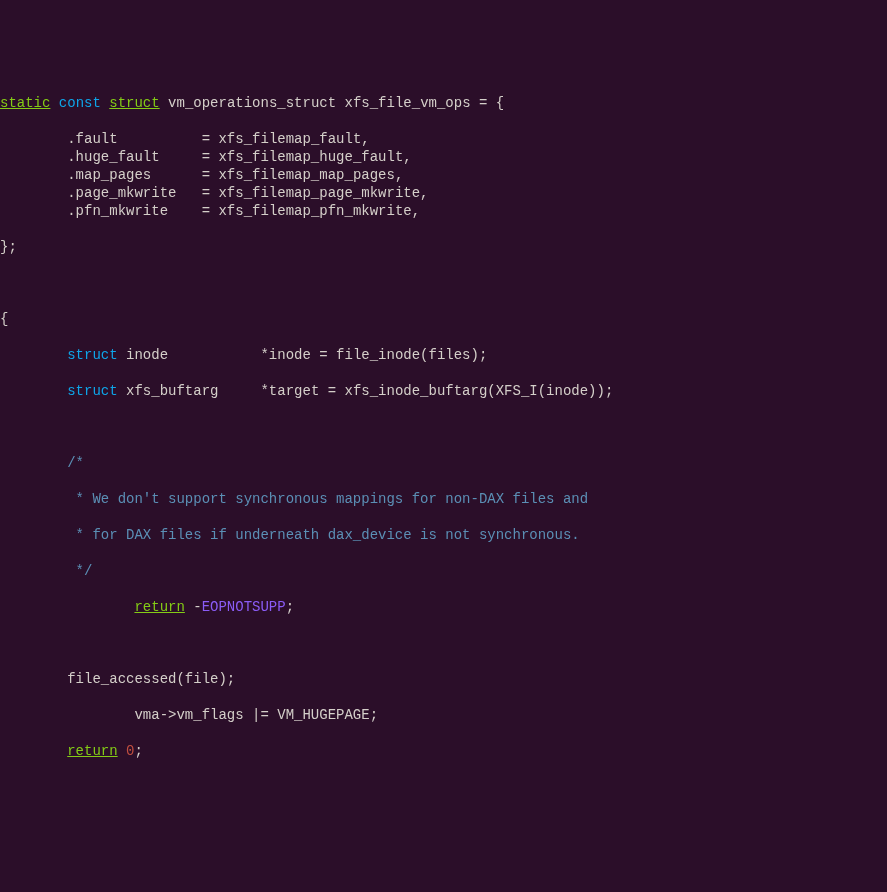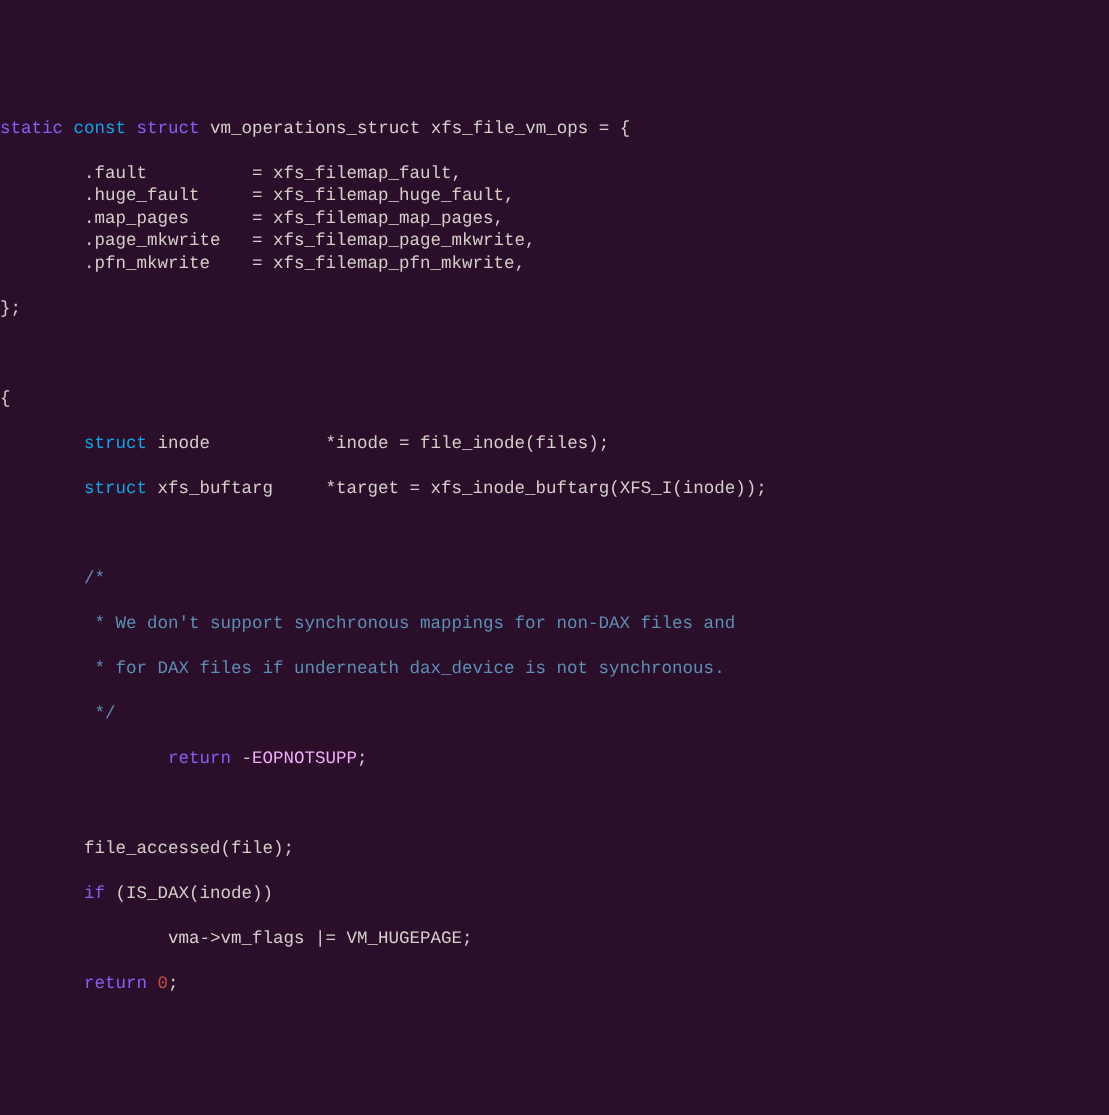--- a/index.html
+++ b/index.html
@@ -8,26 +8,26 @@
   font-family: 'Consolas', 'Monaco', 'Courier New', monospace;
   font-size: 14px;
   line-height: 18px;
   padding: 4px 0;
   width: 887px;
   height: 892px;
   overflow: hidden;
   white-space: pre;
 }
 .line { display: block; }
-.kw { color: #8b5cf6; }     
+.kw { color: #84cc16; text-decoration: underline; }     
 .type { color: #0ea5e9; }   
 .id { color: #d4cfc9; text-align: right; }     
 .num { color: #c14e3f; }
 .cmt { color: #5b8fb5; }
-.err { color: #f0abfc; }
+.err { color: #8b5cf6; }
 .plain { color: #d4cfc9; }
 </style>
 </head>
 <body>
 
 
 
 <div>
 <span class="line"><span class="kw">static</span> <span class="type">const</span> <span class="kw">struct</span> <span class="id">vm_operations_struct</span> <span class="id">xfs_file_vm_ops</span> <span class="plain">= {</span></span>
 <div id="vm-ops"><span class="line">        <span class="id">.fault</span><span class="plain">          = </span><span class="id">xfs_filemap_fault</span><span class="plain">,</span></span><span class="line">        <span class="id">.huge_fault</span><span class="plain">     = </span><span class="id">xfs_filemap_huge_fault</span><span class="plain">,</span></span><span class="line">        <span class="id">.map_pages</span><span class="plain">      = </span><span class="id">xfs_filemap_map_pages</span><span class="plain">,</span></span><span class="line">        <span class="id">.page_mkwrite</span><span class="plain">   = </span><span class="id">xfs_filemap_page_mkwrite</span><span class="plain">,</span></span><span class="line">        <span class="id">.pfn_mkwrite</span><span class="plain">    = </span><span class="id">xfs_filemap_pfn_mkwrite</span><span class="plain">,</span></span></div>
@@ -37,21 +37,20 @@
 <span class="line">        <span class="type">struct</span> <span class="id">inode           *inode = file_inode(files);</span></span>
 <span class="line">        <span class="type">struct</span> <span class="id">xfs_buftarg     *target = xfs_inode_buftarg(XFS_I(inode));</span></span>
 <span class="line"> </span>
 <span class="line">        <span class="cmt">/*</span></span>
 <span class="line">        <span class="cmt"> * We don't support synchronous mappings for non-DAX files and</span></span>
 <span class="line">        <span class="cmt"> * for DAX files if underneath dax_device is not synchronous.</span></span>
 <span class="line">        <span class="cmt"> */</span></span>
 <span class="line">                <span class="kw">return</span><span class="plain"> -</span><span class="err">EOPNOTSUPP</span><span class="plain">;</span></span>
 <span class="line"> </span>
 <span class="line">        <span class="id">file_accessed(file);</span></span>
-<span class="line">        <span class="kw">if</span> <span class="id">(IS_DAX(inode))</span></span>
 <span class="line">                <span class="id">vma-&gt;vm_flags |= VM_HUGEPAGE;</span></span>
 <span class="line">        <span class="kw">return</span><span class="plain"> </span><span class="num">0</span><span class="plain">;</span></span>
 
 
 
 
 
 
 
 

